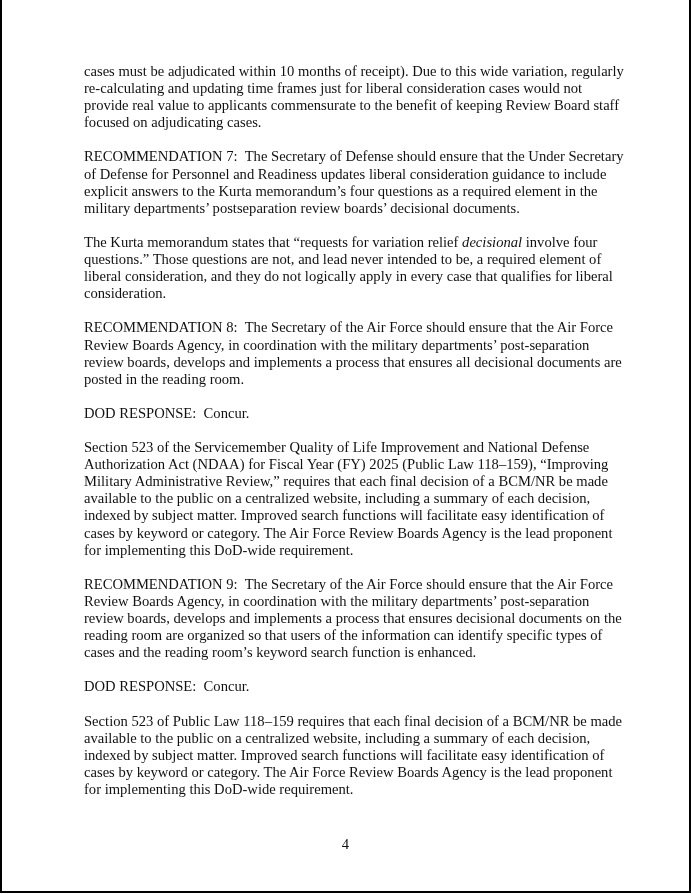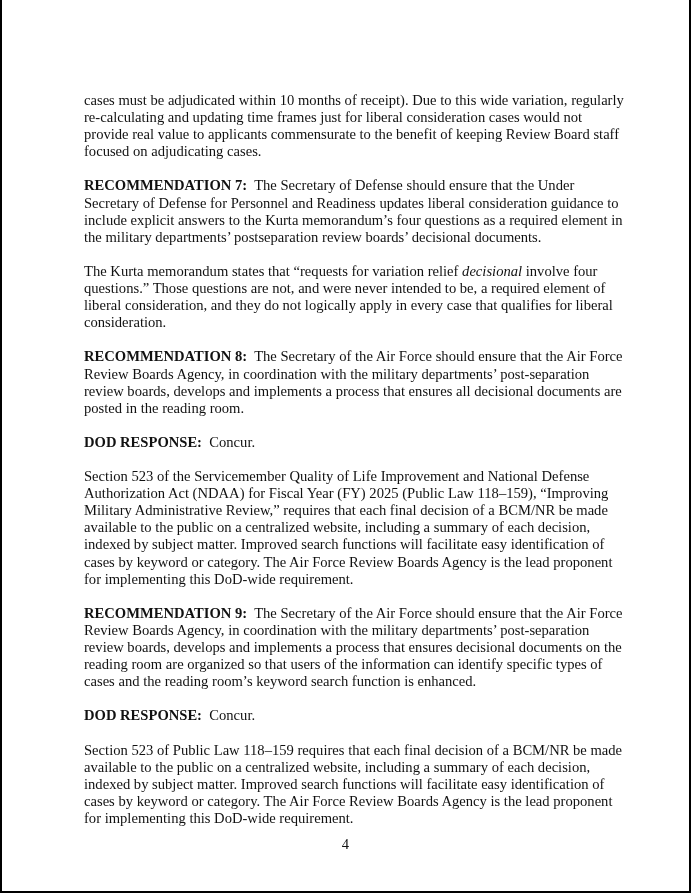--- a/index.html
+++ b/index.html
@@ -20,32 +20,32 @@
       width: 687px;
       height: 891px;
       border-left: 2px solid #000;
       border-right: 2px solid #000;
       border-bottom: 2px solid #000;
       background: #fff;
     }
     .content {
       position: absolute;
       left: 82px;
-      top: 92px;
+      top: 63px;
       width: 540px;
       font-family: "Liberation Serif", "DejaVu Serif", serif;
       font-size: 14.6px;
       line-height: 17.1px;
       color: #111;
     }
     p {
       margin: 0 0 17.1px 0;
     }
     .label {
-      font-weight: bold;
+      font-weight: normal;
     }
     .rec-text {
     }
     .em {
       font-style: italic;
     }
     .page-number {
       position: absolute;
       left: 0;
       width: 687px;
@@ -62,21 +62,21 @@
 <div class="page">
   <div class="content">
 
     <p>cases must be adjudicated within 10 months of receipt).  Due to this wide variation, regularly re-calculating and updating time frames just for liberal consideration cases would not provide real value to applicants commensurate to the benefit of keeping Review Board staff focused on adjudicating cases.</p>
 
     <p>
       <span class="label">RECOMMENDATION 7:</span>&nbsp; <span class="rec-text">The Secretary of Defense should ensure that the Under Secretary of Defense for Personnel and Readiness updates liberal consideration guidance to include explicit answers to the Kurta memorandum’s four questions as a required element in the military departments’ postseparation review boards’ decisional documents.</span>
     </p>
 
 
-    <p><span>The Kurta memorandum states that “requests for variation relief </span><span class="em">decisional</span><span> involve four questions.”  Those questions are not, and were never intended to be, a required element of liberal consideration, and they do not logically apply in every case that qualifies for liberal consideration.</span></p>
+    <p><span>The Kurta memorandum states that “requests for variation relief </span><span class="em">decisional</span><span> involve four questions.”  Those questions are not, and lead never intended to be, a required element of liberal consideration, and they do not logically apply in every case that qualifies for liberal consideration.</span></p>
 
     <p>
       <span class="label">RECOMMENDATION 8:</span>&nbsp; <span class="rec-text">The Secretary of the Air Force should ensure that the Air Force Review Boards Agency, in coordination with the military departments’ post-separation review boards, develops and implements a process that ensures all decisional documents are posted in the reading room.</span>
     </p>
 
     <p>
       <span class="label">DOD RESPONSE:</span>&nbsp; <span>Concur.</span>
     </p>
 
     <p>Section 523 of the Servicemember Quality of Life Improvement and National Defense Authorization Act (NDAA) for Fiscal Year (FY) 2025 (Public Law 118–159), “Improving Military Administrative Review,” requires that each final decision of a BCM/NR be made available to the public on a centralized website, including a summary of each decision, indexed by subject matter.  Improved search functions will facilitate easy identification of cases by keyword or category.  The Air Force Review Boards Agency is the lead proponent for implementing this DoD-wide requirement.</p>

